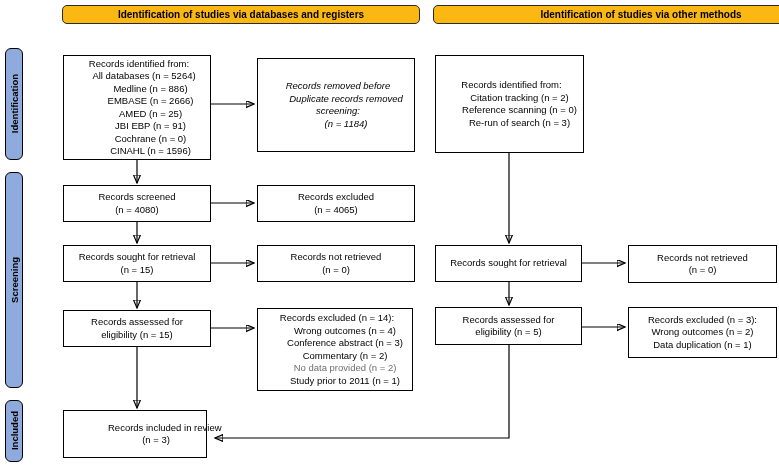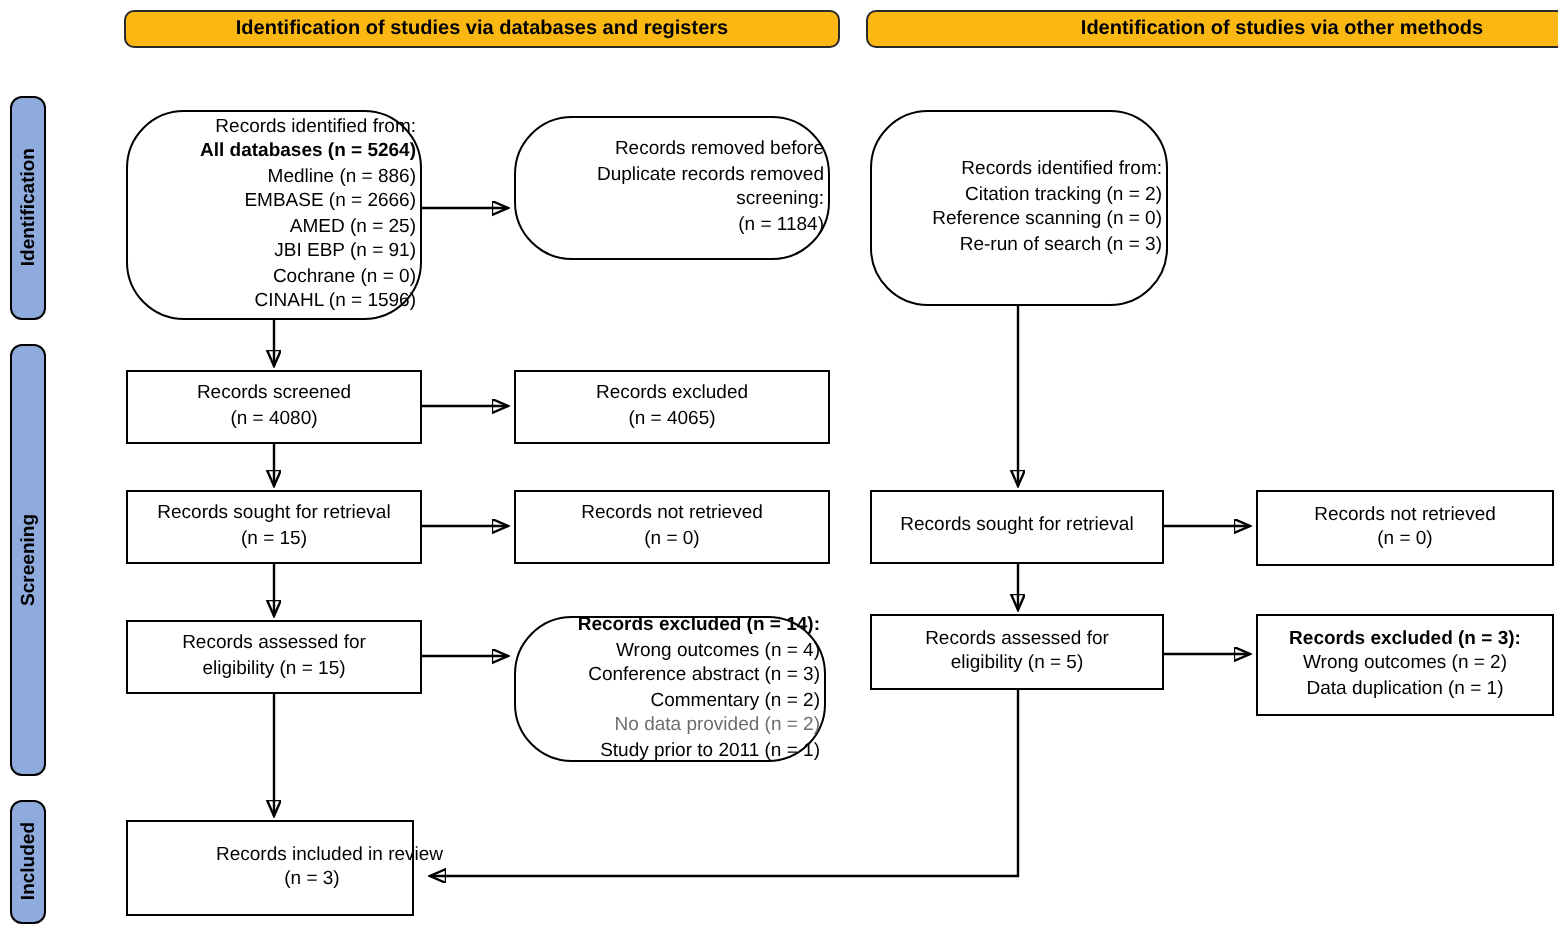--- a/index.html
+++ b/index.html
@@ -11,28 +11,28 @@
           font-weight:bold;font-size:10px;}
   .side{position:absolute;left:5px;width:18px;background:var(--sidebar,#8faadc);
         border:1.5px solid #000;border-radius:6px;box-sizing:border-box;
         display:flex;align-items:center;justify-content:center;}
   .side span{writing-mode:vertical-rl;transform:rotate(180deg);
              font-weight:bold;font-size:9.5px;white-space:nowrap;}
   .box{position:absolute;background:#fff;border:1.5px solid #000;box-sizing:border-box;
        display:flex;flex-direction:column;justify-content:center;
        font-size:9.5px;line-height:12.5px;}
   .box.center{text-align:center;padding:0 2px;}
-  .box.lft{text-align:right;border-radius:29px;}
+  .box.lft{text-align:center;}
   .ln{white-space:nowrap;}
   .lft .ln{padding-right:2px;}
   .p0{padding-left:6px;}
   .p1{padding-left:16px;}
   .p2{padding-left:22px;}
   .p3{padding-left:29px;}
-  .bold{font-weight:bold;}
+  .bold{font-weight:normal;}
   .muted{color:var(--muted_text,#6e6e6e);}
   svg.arrows{position:absolute;left:0;top:0;pointer-events:none;}
   svg.arrows path{stroke:#000;stroke-width:1.2;fill:none;}
 </style>
 </head>
 <body>
 
 <div class="canvas">
 
   <div class="banner" style="left:62px;width:358px;">
@@ -56,21 +56,21 @@
     <div class="ln p0">Records identified from:</div>
     <div class="ln p1 bold">All databases (n = 5264)</div>
     <div class="ln p3">Medline (n = 886)</div>
     <div class="ln p3">EMBASE (n = 2666)</div>
     <div class="ln p3">AMED (n = 25)</div>
     <div class="ln p3">JBI EBP (n = 91)</div>
     <div class="ln p3">Cochrane (n = 0)</div>
     <div class="ln p3">CINAHL (n = 1596)</div>
   </div>
 
-  <div class="box lft" style="left:257px;top:58px;width:158px;height:72px;">
+  <div class="box lft" style="left:257px;top:58px;width:158px;height:94px;font-style:italic;">
     <div class="ln p0">Records removed before</div>
     <div class="ln p2">Duplicate records removed</div>
     <div class="ln p0">screening:</div>
     <div class="ln p2">(n = 1184)</div>
   </div>
 
   <div class="box lft" style="left:435px;top:55px;width:149px;height:98px;">
     <div class="ln p0">Records identified from:</div>
     <div class="ln p2">Citation tracking (n = 2)</div>
     <div class="ln p2">Reference scanning (n = 0)</div>
@@ -99,21 +99,21 @@
   </div>
   <div class="box center" style="left:628px;top:245px;width:149px;height:38px;">
     <div class="ln">Records not retrieved</div>
     <div class="ln">(n = 0)</div>
   </div>
 
   <div class="box center" style="left:63px;top:310px;width:148px;height:37px;">
     <div class="ln">Records assessed for</div>
     <div class="ln">eligibility (n = 15)</div>
   </div>
-  <div class="box lft" style="left:257px;top:308px;width:156px;height:73px;">
+  <div class="box lft" style="left:257px;top:308px;width:156px;height:83px;">
     <div class="ln p0 bold">Records excluded (n = 14):</div>
     <div class="ln p2">Wrong outcomes (n = 4)</div>
     <div class="ln p2">Conference abstract (n = 3)</div>
     <div class="ln p2">Commentary (n = 2)</div>
     <div class="ln p2 muted">No data provided (n = 2)</div>
     <div class="ln p2">Study prior to 2011 (n = 1)</div>
   </div>
   <div class="box center" style="left:435px;top:307px;width:147px;height:38px;">
     <div class="ln">Records assessed for</div>
     <div class="ln">eligibility (n = 5)</div>

